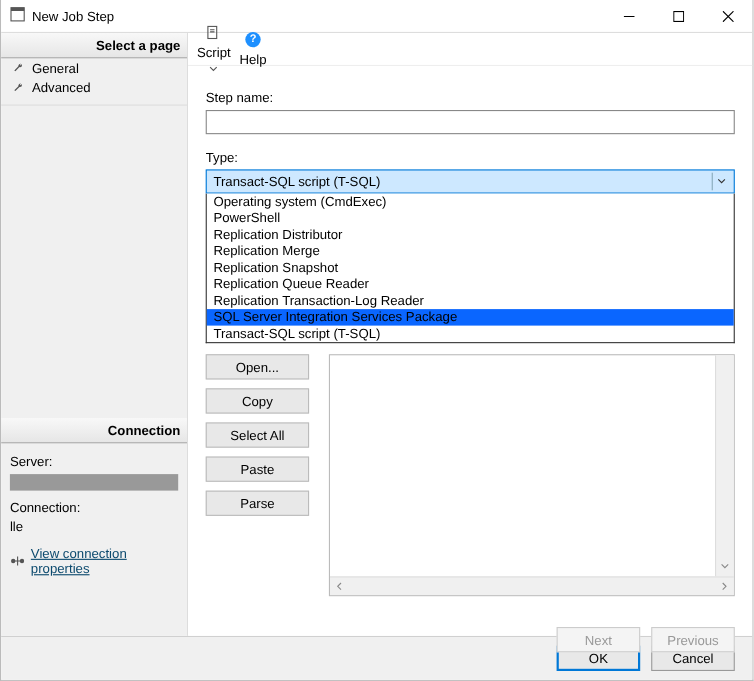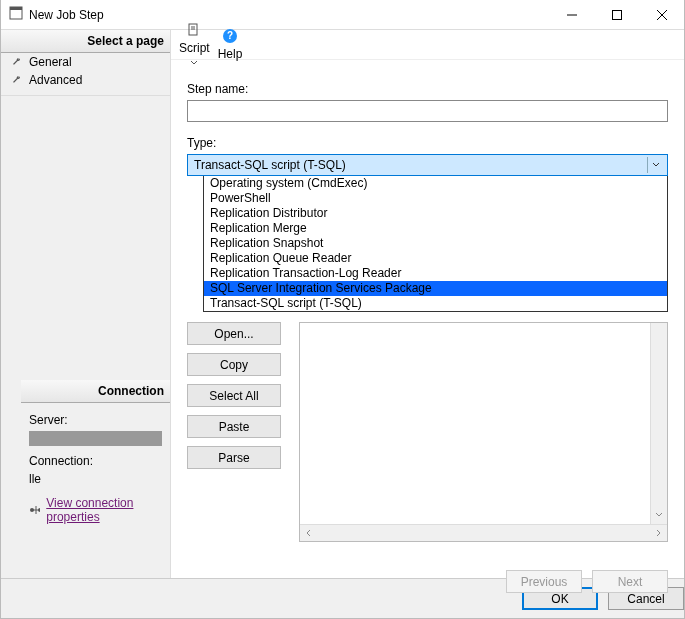--- a/index.html
+++ b/index.html
@@ -56,28 +56,28 @@
     background: linear-gradient(#f8f8f8,#e6e6e6);
     text-align: right;
   }
   .sideitem {
     display: flex; align-items: center;
     gap: 6px;
     padding: 2px 6px 2px 10px;
     font-size: 12px;
   }
   .sidespace { flex:1; }
-  .connsec { font-size: 12px; padding-left: 20px; }
+  .connsec { font-size: 12px; }
   .connsec .row { padding: 2px 8px; }
   .connsec .serverbox {
     margin: 2px 8px 6px 8px;
     height: 15px;
     background: #999;
   }
-  .connsec a { color: #701a75; text-decoration: underline; font-size: 12px;}
+  .connsec a { color: #0c4a6e; text-decoration: underline; font-size: 12px;}
   .progressrow {
     display:flex; align-items:center; gap:8px; padding:8px;
   }
   .spinner {
     width:24px; height:24px; border-radius:50%;
     border:4px dotted #ccc;
   }
   .main {
     flex: 1;
     position: relative;
@@ -119,21 +119,21 @@
     padding: 0 4px 0 6px;
     font-size:12px;
   }
   .combo .chev {
     width:16px; height:16px;
     display:flex; align-items:center; justify-content:center;
     border-left:1px solid #8ab;
   }
   .dropdown {
     position:absolute;
-    left:32px; right:16px;
+    left:16px; right:16px;
     background:#fff;
     border:1px solid #333;
     border-top:none;
     z-index:50;
     font-size:12px;
   }
   .dropdown .opt {
     padding: 0px 6px;
     line-height:15px;
     white-space:nowrap;
@@ -185,21 +185,21 @@
     background:#f4f4f4;
     border:1px solid #ccc;
     color:#999;
     font-size:12px;
     display:flex; align-items:center; justify-content:center;
   }
   .footer {
     border-top:1px solid #ccc;
     height:40px;
     display:flex; align-items:center; justify-content:flex-end;
-    gap:10px; 
+    gap:10px; padding-right:16px;
     background:#f0f0f0;
   }
   .okbtn {
     width:76px; height:23px;
     background:#e8e8e8;
     border:2px solid #0078d7;
     font-size:12px;
     display:flex; align-items:center; justify-content:center;
   }
   .cancelbtn {
@@ -343,22 +343,22 @@
         <svg width="10" height="10">
             <path d="M6 2l-3 3 3 3" fill="none" stroke="#888"></path>
           </svg>
         <svg width="10" height="10">
             <path d="M4 2l3 3-3 3" fill="none" stroke="#888"></path>
           </svg>
       </div>
     </div>
 
     <div class="navbtns">
+      <div class="navbtn">Next</div>
       <div class="navbtn">Previous</div>
-      <div class="navbtn">Next</div>
     </div>
   </div>
 </div>
 
 <div class="footer">
   <div class="okbtn">OK</div>
   <div class="cancelbtn">Cancel</div>
 </div>
 
 </body></html>

